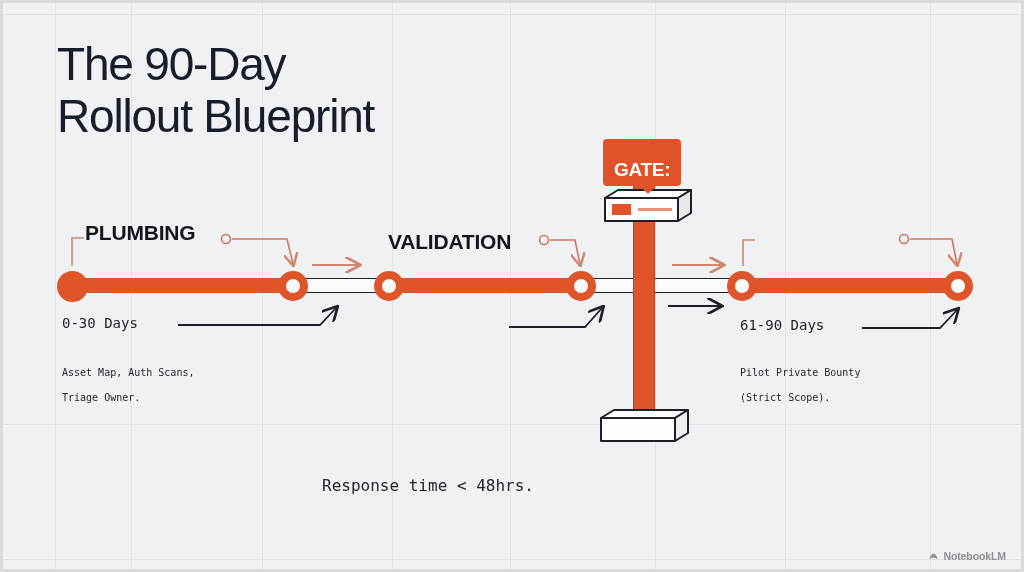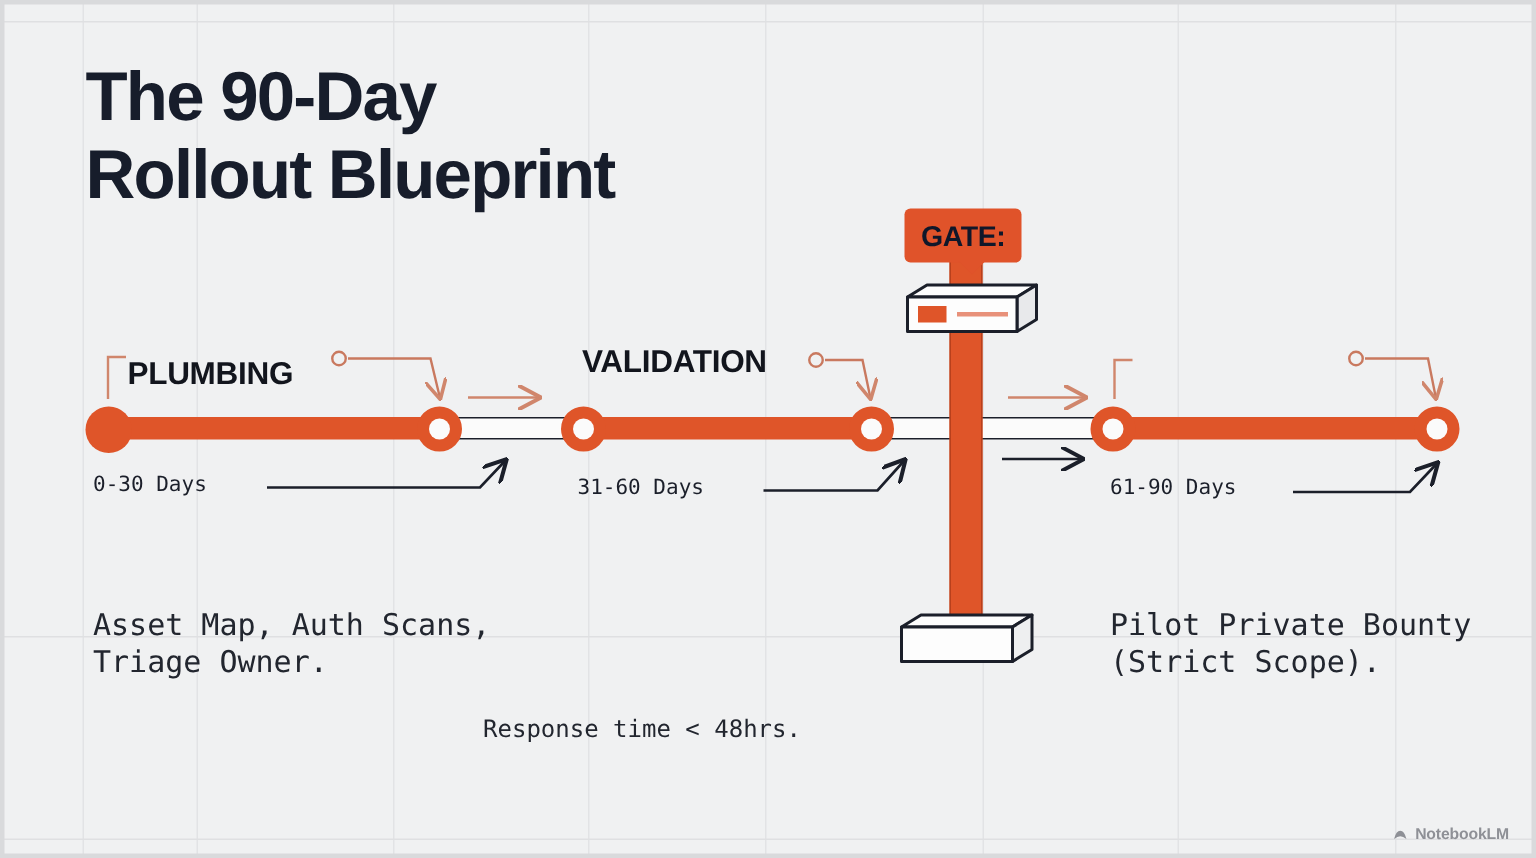--- a/index.html
+++ b/index.html
@@ -35,21 +35,21 @@
     background: #d9dadc;
   }
 
   
   #title {
     position: absolute;
     left: 57px;
     top: 38px;
     font-size: 46px;
     line-height: 52px;
-    font-weight: bold;
+    font-weight: normal;
     letter-spacing: -1.2px;
     color: #171d2b;
     white-space: pre-line;
   }
 
   
   .rail-orange {
     position: absolute;
     height: 15px;
     background: #df5529;
@@ -96,46 +96,45 @@
   .phase-days {
     position: absolute;
     font-family: "DejaVu Sans Mono", monospace;
     font-size: 14px;
     color: #1b1f2a;
     white-space: nowrap;
   }
   .phase-desc {
     position: absolute;
     font-family: "DejaVu Sans Mono", monospace;
-    font-size: 20px;
+    font-size: 10px;
     line-height: 25px;
     color: #22262f;
     white-space: pre-line;
-    margin-top: 44px;
   }
 
   
   #gate-pillar {
     position: absolute;
     left: 633px;
     top: 172px;
     width: 22px;
     height: 268px;
     background: #df5529;
     border: 1.4px solid #b8401c;
     box-sizing: border-box;
   }
   #gate-badge {
     position: absolute;
     left: 603px;
     top: 139px;
     background: #e0532a;
     border-radius: 4px;
-    padding: 9px 11px 5px 11px;
-    color: #0f172a;
+    padding: 20px 11px 5px 11px;
+    color: #ffffff;
     font-size: 19px;
     font-weight: bold;
     letter-spacing: -0.3px;
   }
   #gate-badge::after {
     content: "";
     position: absolute;
     left: 36px;
     bottom: -8px;
     width: 0; height: 0;
@@ -261,27 +260,26 @@
     <path d="M743,266 L743,240 L755,240" fill="none" stroke="#d0866c" stroke-width="1.6"></path>
 
     <circle cx="904" cy="239" r="4.5" fill="none" stroke="#c9795f" stroke-width="1.6"></circle>
     <path d="M910,239 L952,239 L957,264" fill="none" stroke="#c9795f" stroke-width="1.6" marker-end="url(#ah-light)"></path>
 
     <path d="M862,328 L940,328 L957,310" fill="none" stroke="#1b1f2a" stroke-width="1.8" marker-end="url(#ah-dark)"></path>
   </svg>
 
   <div id="gate-badge">GATE:</div>
 
-  <div class="phase-label" style="left:85px;top:238px">PLUMBING</div>
+  <div class="phase-label" style="left:85px;top:221px">PLUMBING</div>
   <div class="phase-days" style="left:62px;top:315px">0-30 Days</div>
   <div class="phase-desc" style="left:62px;top:360px">Asset Map, Auth Scans,
 Triage Owner.</div>
 
   <div class="phase-label" style="left:388px;top:230px">VALIDATION</div>
-  <div class="phase-days" style="left:385px;top:317px">31-60 Days</div>
 
   <div class="phase-days" style="left:740px;top:317px">61-90 Days</div>
   <div class="phase-desc" style="left:740px;top:360px">Pilot Private Bounty
 (Strict Scope).</div>
 
   <div id="gate-caption">Response time &lt; 48hrs.</div>
 
   <div id="watermark">
     <svg width="11" height="11" viewBox="0 0 12 12">
       <path d="M1.5 9 Q3 3 6 3 Q9 3 10.5 9 Q8 7 6 7 Q4 7 1.5 9 Z" fill="#8e9096"></path>

